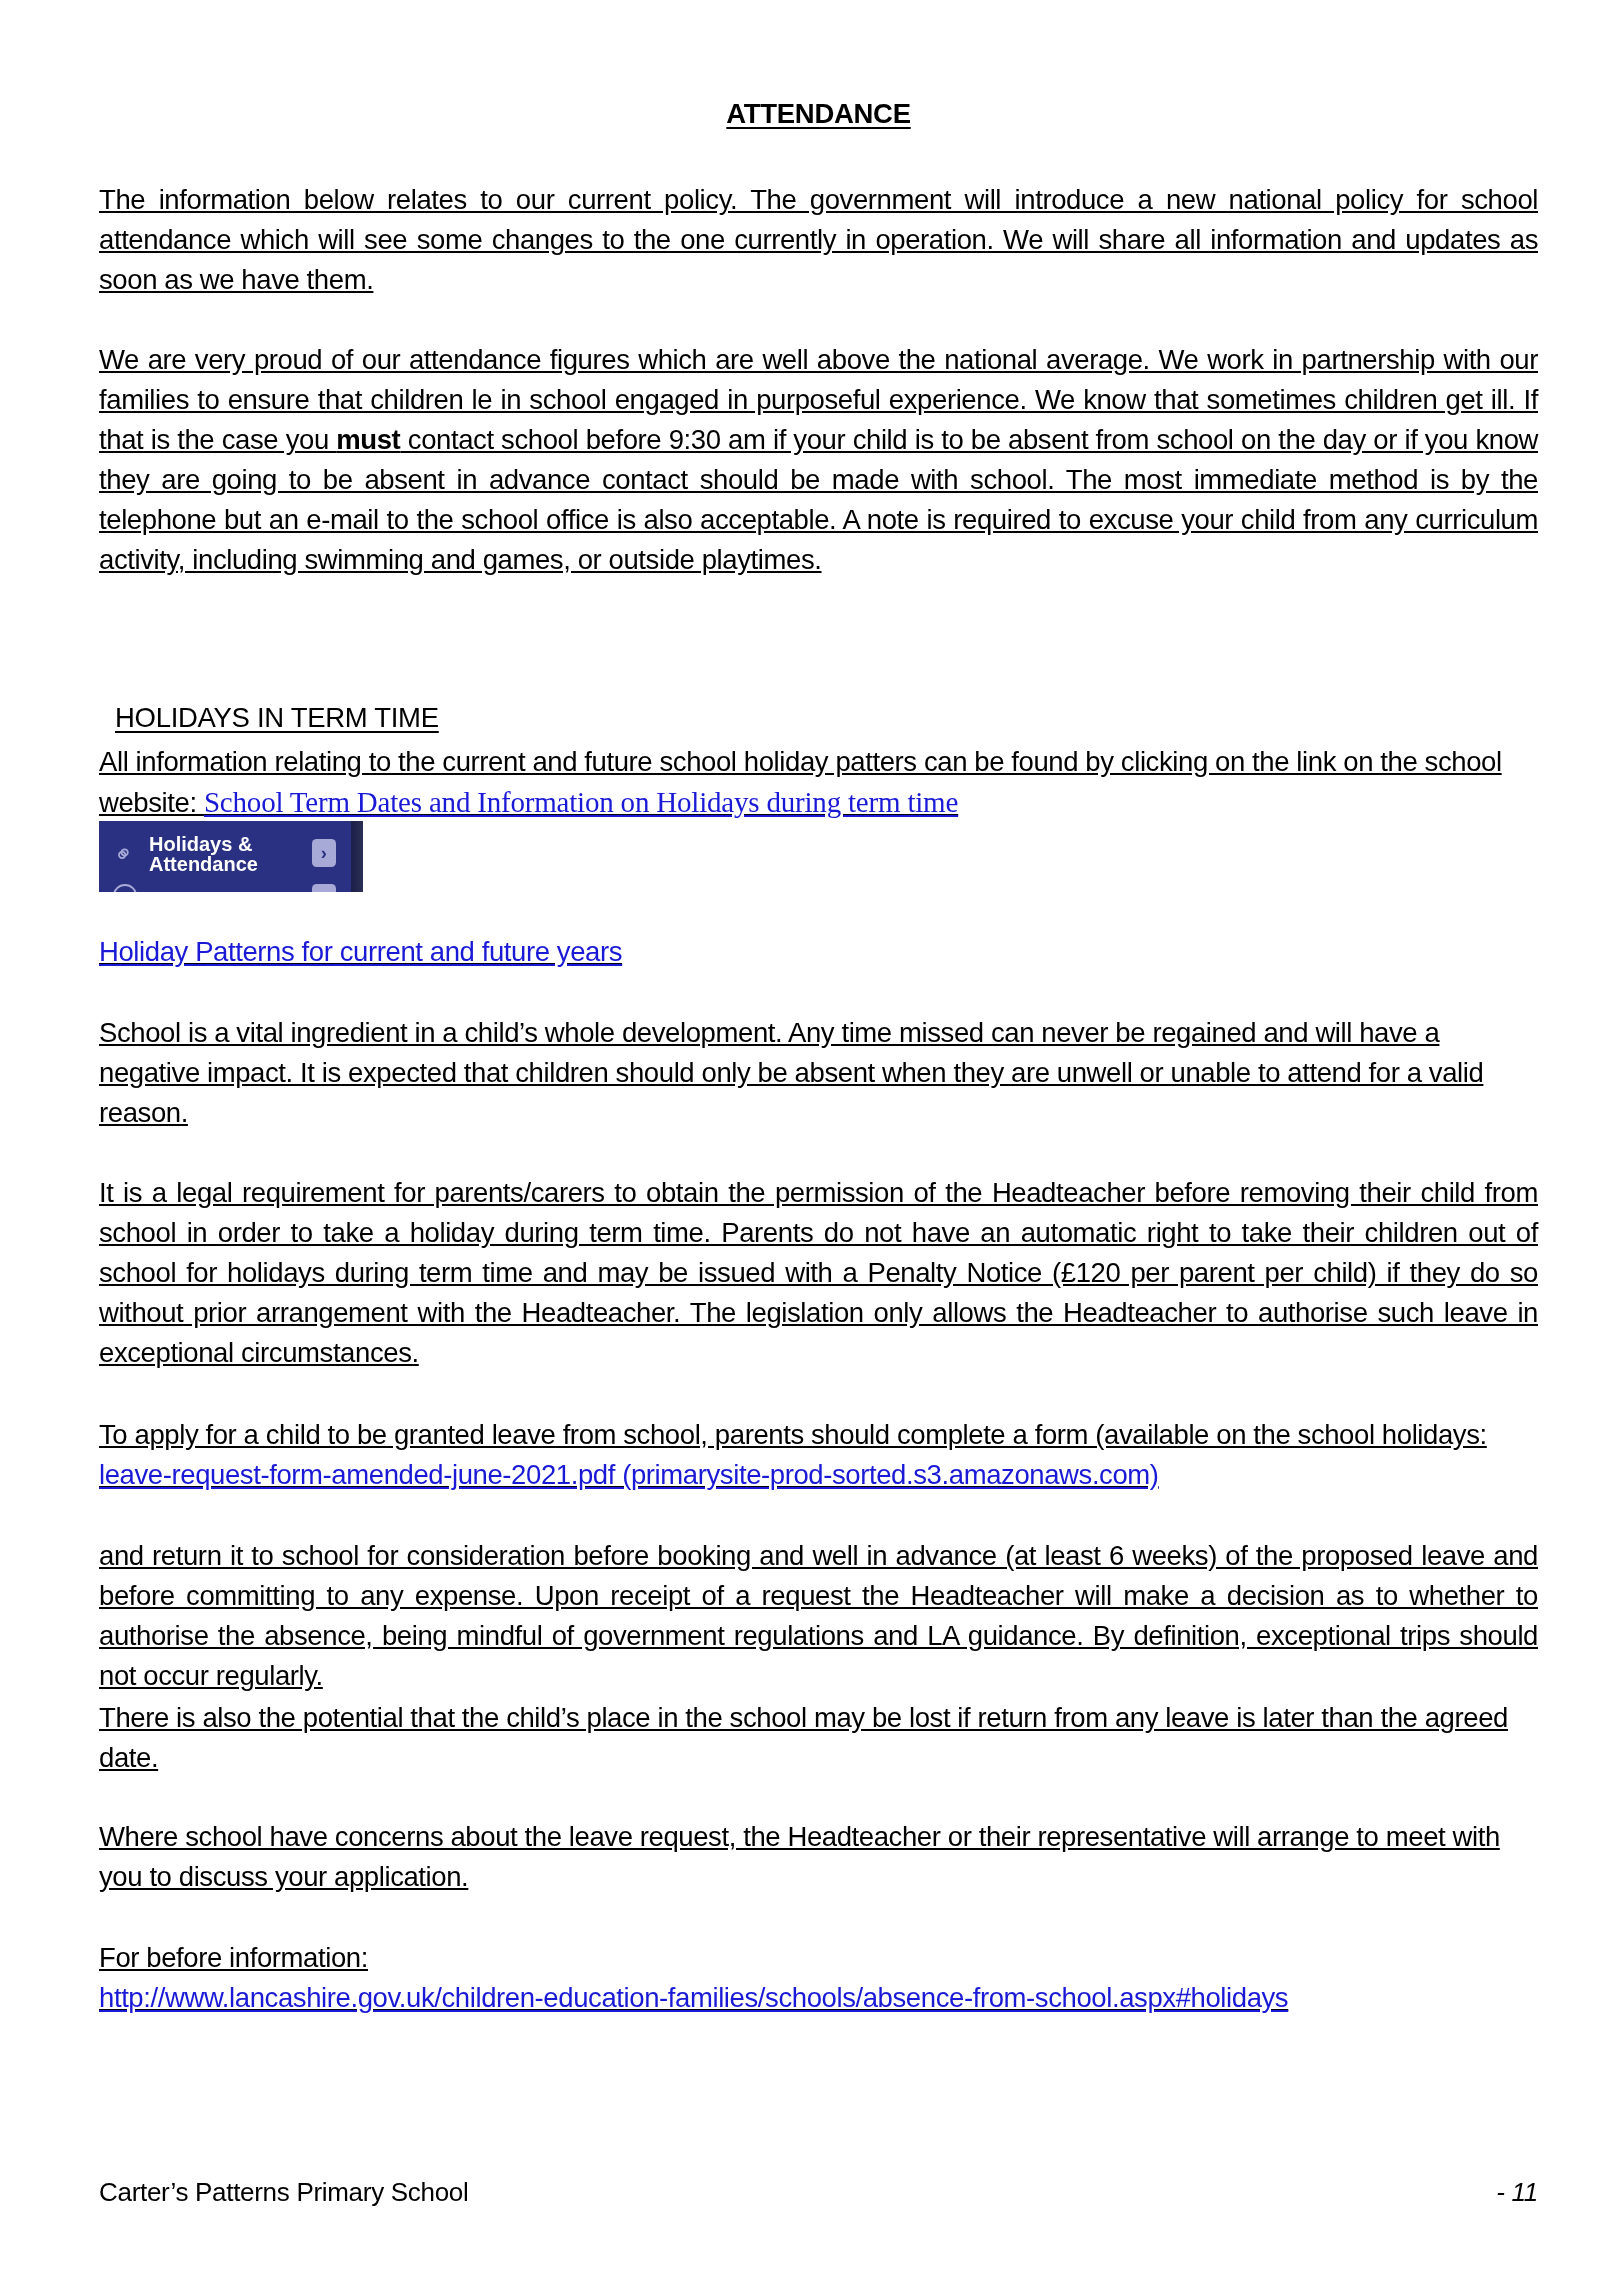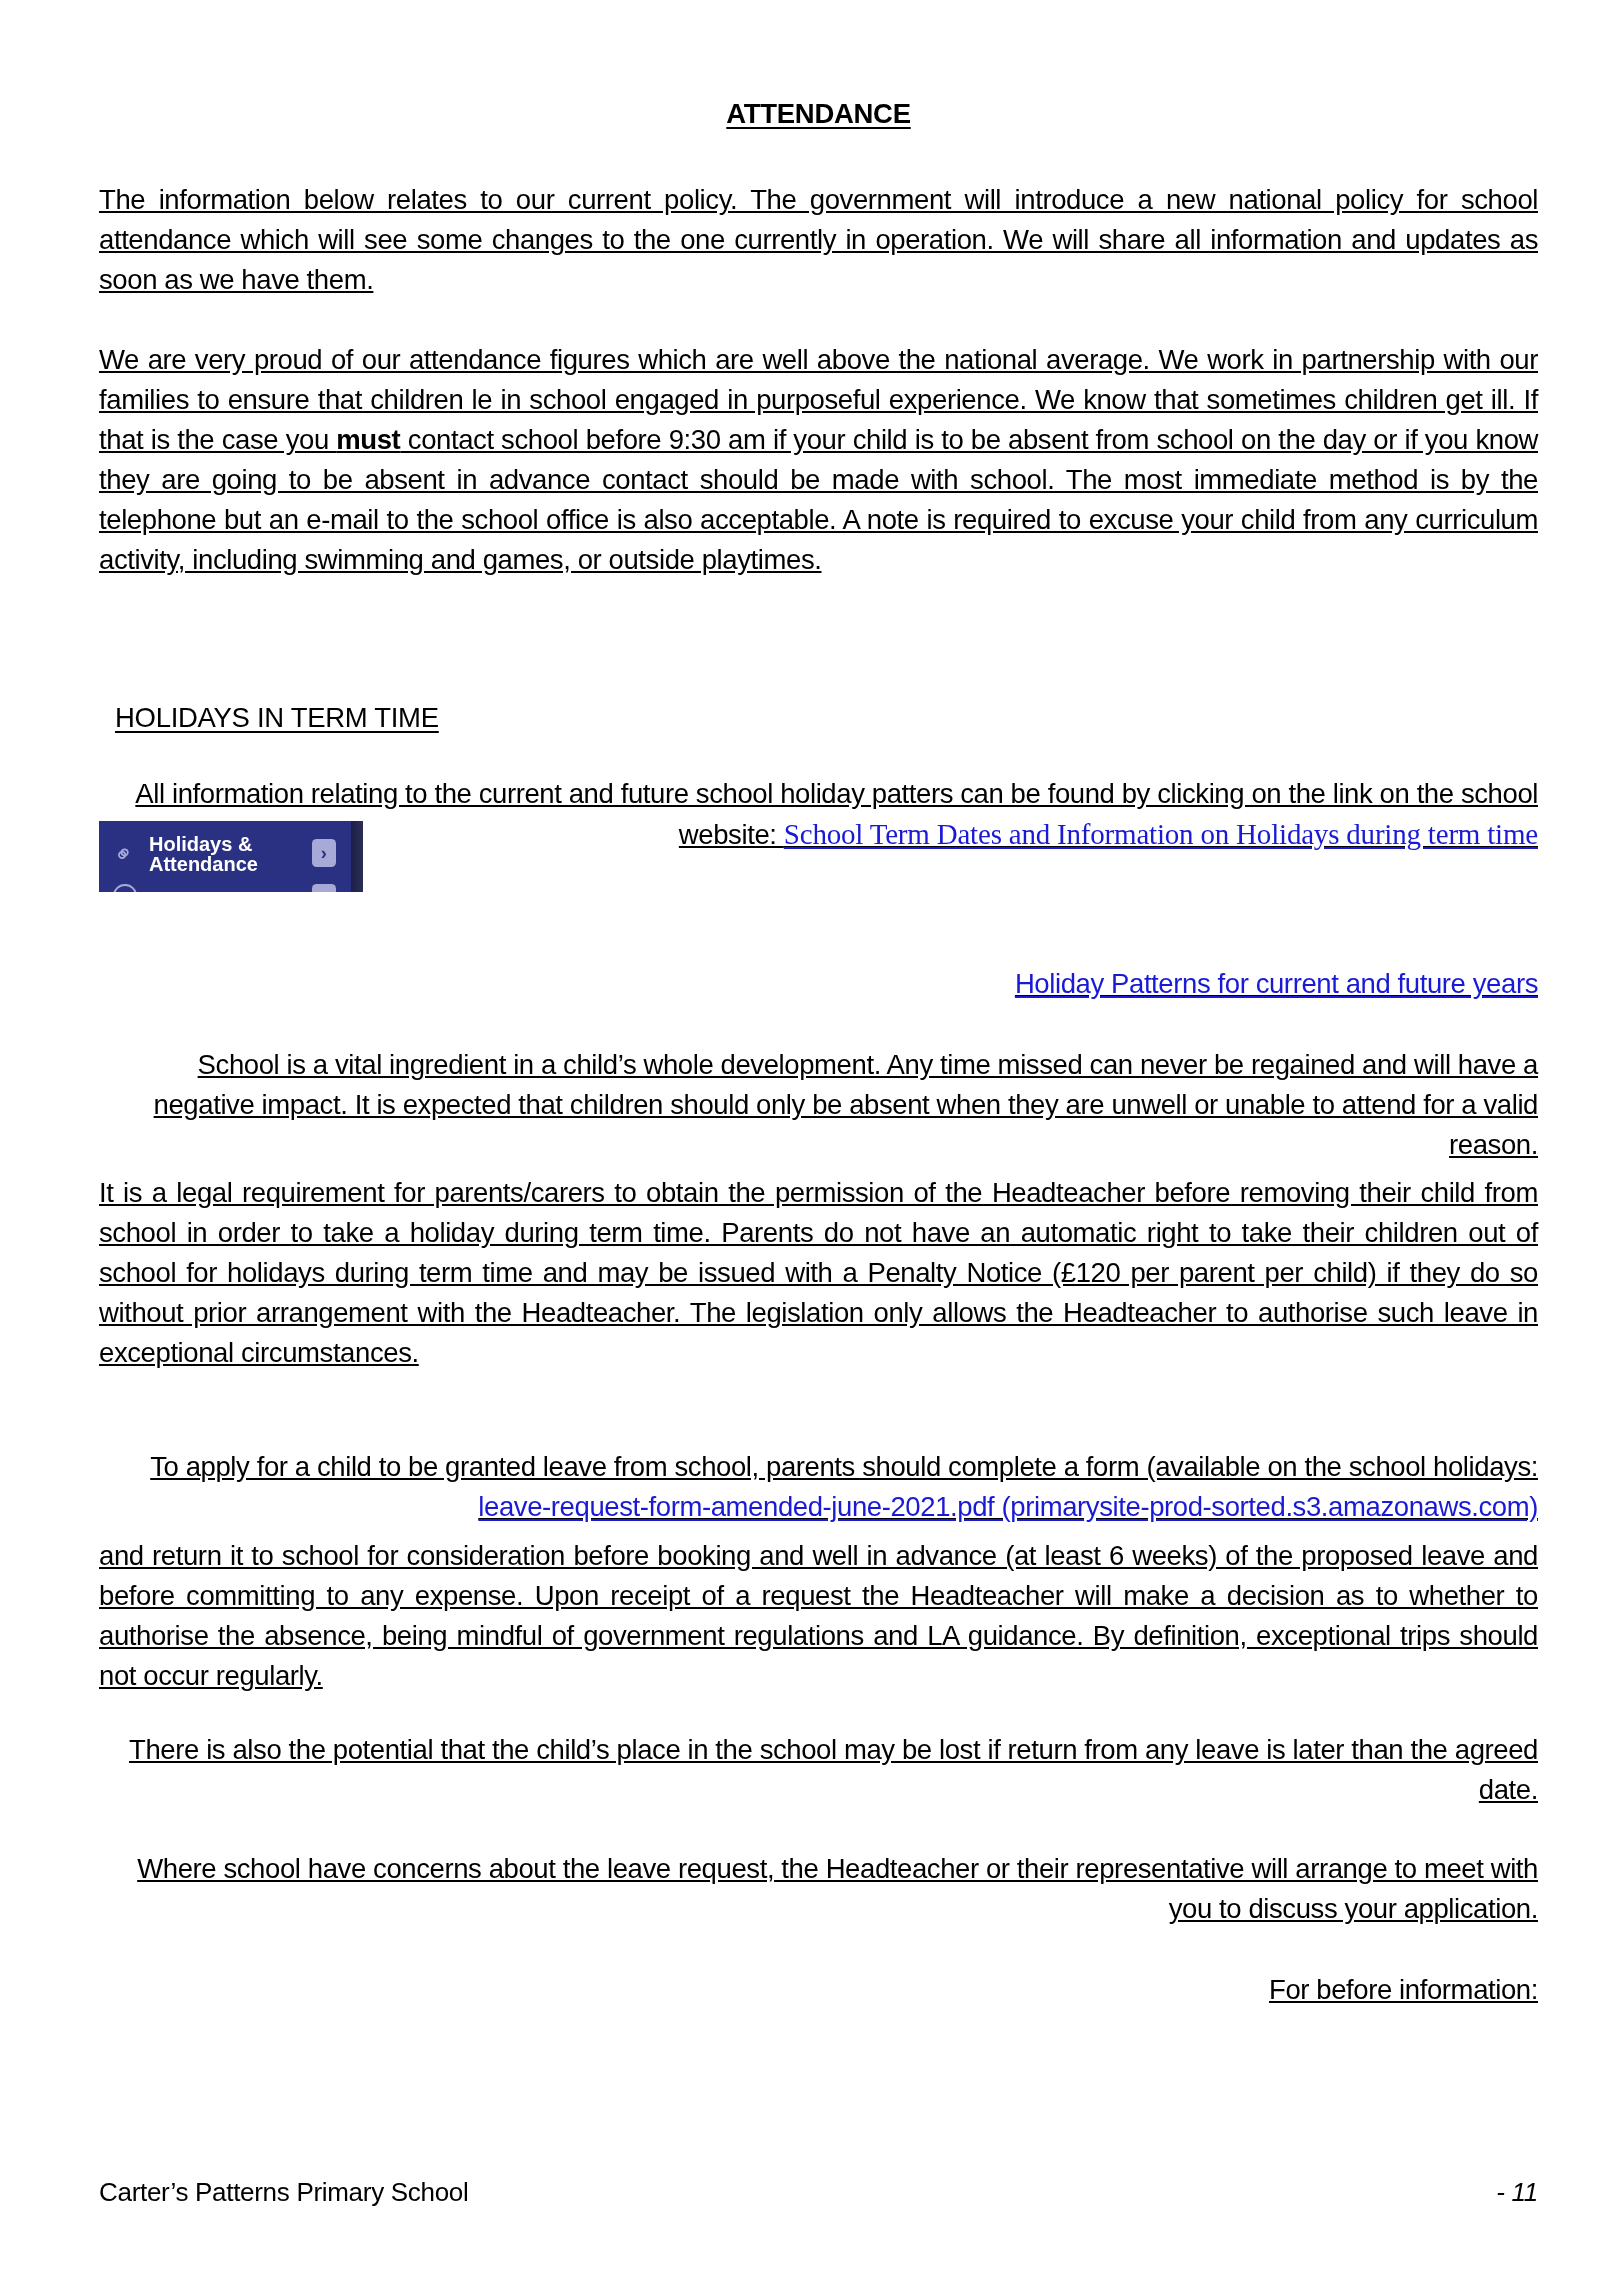--- a/index.html
+++ b/index.html
@@ -3,21 +3,21 @@
 <meta charset="utf-8">
 <style>
   html, body { margin: 0; padding: 0; background: #ffffff; }
   body { width: 1623px; height: 2295px; position: relative; overflow: hidden;
          font-family: "Liberation Sans", "DejaVu Sans", sans-serif; color: #000; }
   .page { position: absolute; left: 99px; top: 0; width: 1439px; }
   .title { position: absolute; top: 98px; left: 0; width: 1439px; text-align: center;
            font-weight: bold; font-size: 27.5px; text-decoration: underline; text-underline-offset: 3.9px; letter-spacing: -0.3px; }
   .para { position: absolute; left: 0; width: 1439px; font-size: 27.5px; line-height: 40px;
           text-align: justify; letter-spacing: -0.4px; margin: 0; text-decoration: underline; }
-  .para.left { text-align: right; margin-top: 32px; }
+  .para.left { text-align: left; }
   .para b { font-weight: bold; }
   .heading { position: absolute; left: 16px; font-size: 27.5px; text-decoration: underline; text-underline-offset: 3.9px; letter-spacing: -0.3px; margin-top: 39px; }
   a.link { color: #1a1ad6; text-decoration: underline; text-underline-offset: 3.3px; }
   a.serif { font-family: "Liberation Serif", "DejaVu Serif", serif; font-size: 29px; letter-spacing: -0.2px; }
   .btn-img { position: absolute; left: 0; top: 821px; width: 264px; height: 71px; background: #2a3182; overflow: hidden; }
   .btn-img .edge { position: absolute; right: 0; top: 0; width: 11.8px; height: 71px; background: linear-gradient(90deg,#1c1f48,#2b2f55); }
   .btn-img .chain { position: absolute; left: 14.4px; top: 18.3px; width: 26px; height: 26px; color: #a7aad6; font-size: 23.6px; line-height: 26px; transform: rotate(-45deg); }
   .btn-img .lbl { position: absolute; left: 50px; top: 14.4px; color: #fff; font-weight: bold; font-size: 20px; line-height: 19.6px; letter-spacing: 0; }
   .btn-img .arrow { position: absolute; left: 213px; top: 18.3px; width: 23.6px; height: 27.5px; background: #a7aad6; border-radius: 4.6px; color: #2a3182; font-size: 18.3px; line-height: 27.5px; text-align: center; font-weight: bold; }
   .btn-img .stub-circle { position: absolute; left: 14.4px; top: 63px; width: 19.6px; height: 19.6px; border: 2px solid #a7aad6; border-radius: 50%; }
@@ -59,19 +59,19 @@
   <p class="para" style="top:1173px;">It is a legal requirement for parents/carers to obtain the permission of the Headteacher before removing their child from school in order to take a holiday during term time. Parents do not have an automatic right to take their children out of school for holidays during term time and may be issued with a Penalty Notice (£120 per parent per child) if they do so without prior arrangement with the Headteacher. The legislation only allows the Headteacher to authorise such leave in exceptional circumstances.</p>
 
   <p class="para left" style="top:1415px;"><span>To apply for a child to be granted leave from school, parents should complete a form (available on the school holidays: </span><a class="link" href="#">leave-request-form-amended-june-2021.pdf (primarysite-prod-sorted.s3.amazonaws.com)</a></p>
 
   <p class="para" style="top:1536px;">and return it to school for consideration before booking and well in advance (at least 6 weeks) of the proposed leave and before committing to any expense. Upon receipt of a request the Headteacher will make a decision as to whether to authorise the absence, being mindful of government regulations and LA guidance. By definition, exceptional trips should not occur regularly.</p>
 
   <p class="para left" style="top:1698px;">There is also the potential that the child’s place in the school may be lost if return from any leave is later than the agreed date.</p>
 
   <p class="para left" style="top:1817px;">Where school have concerns about the leave request, the Headteacher or their representative will arrange to meet with you to discuss your application.</p>
 
-  <p class="para left" style="top:1938px;"><span>For before information:</span><br></p>
+  <p class="para left" style="top:1938px;"><span>For before information:</span><br><a class="link" href="#">http://www.lancashire.gov.uk/children-education-families/schools/absence-from-school.aspx#holidays</a></p>
 
   <div class="footer-left">Carter’s Patterns Primary School</div>
   <div class="footer-right" style="right:0px;">- 11</div>
 
 </div>
 
 
 </body></html>

